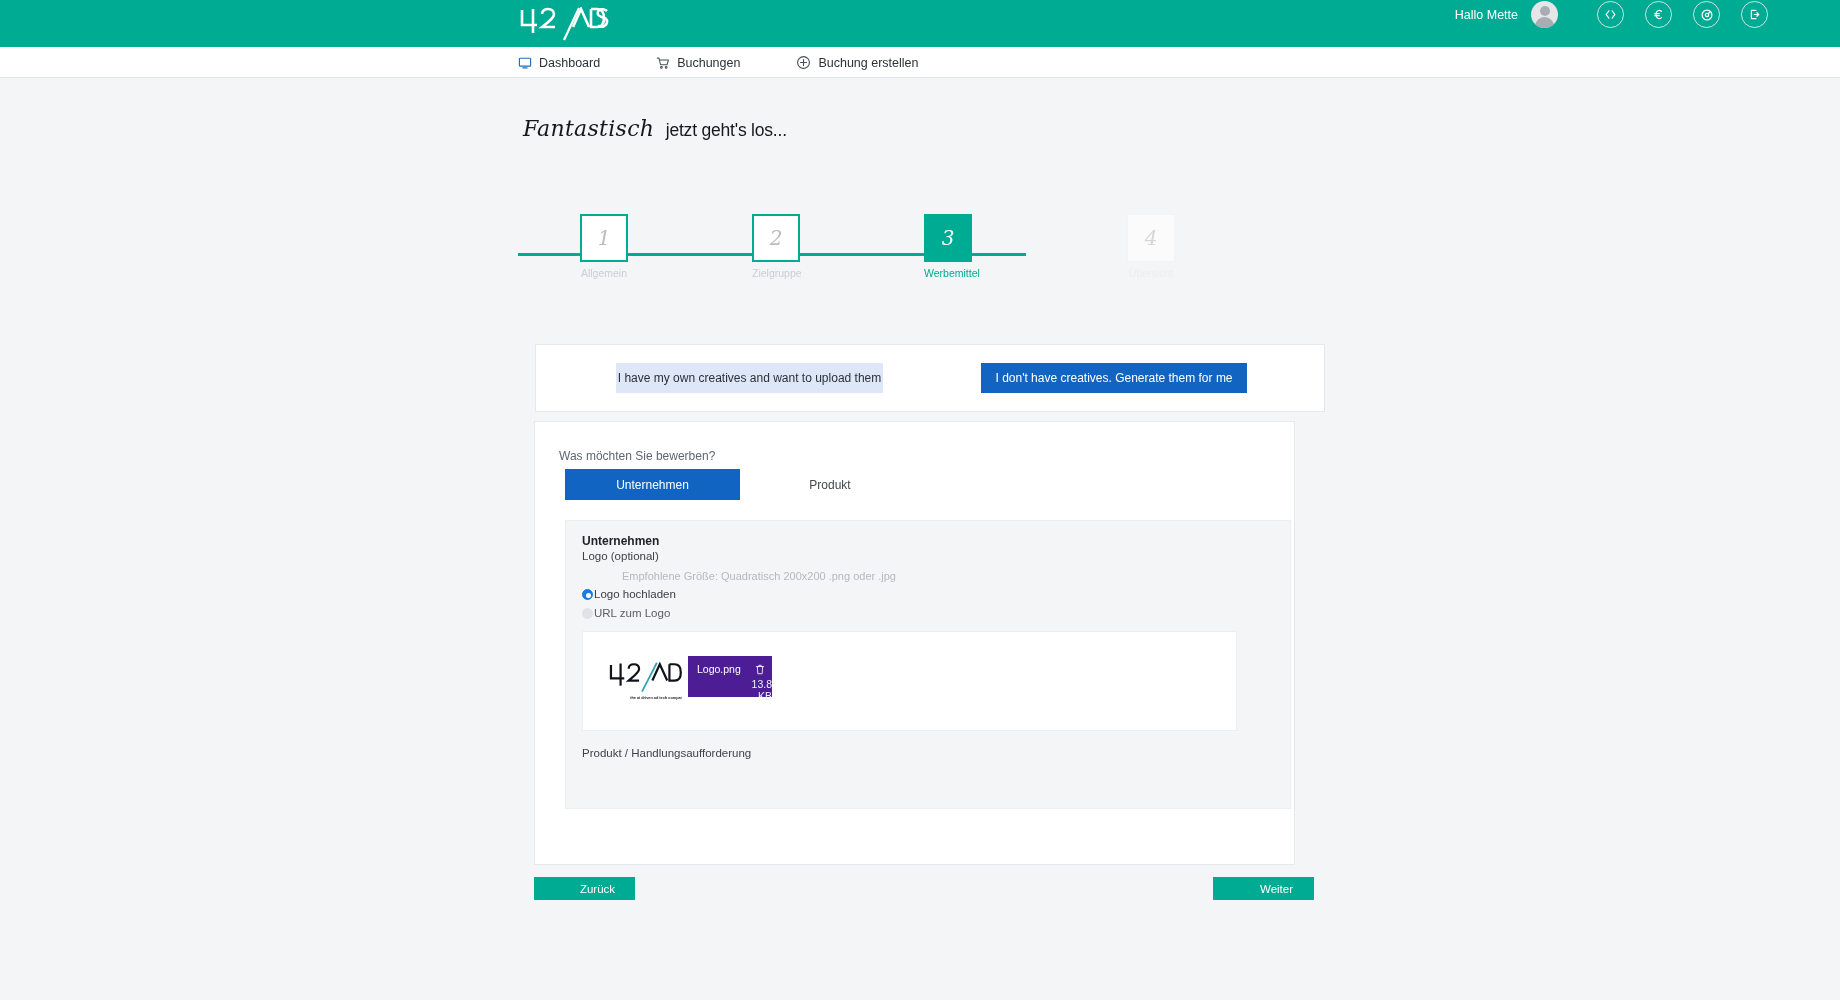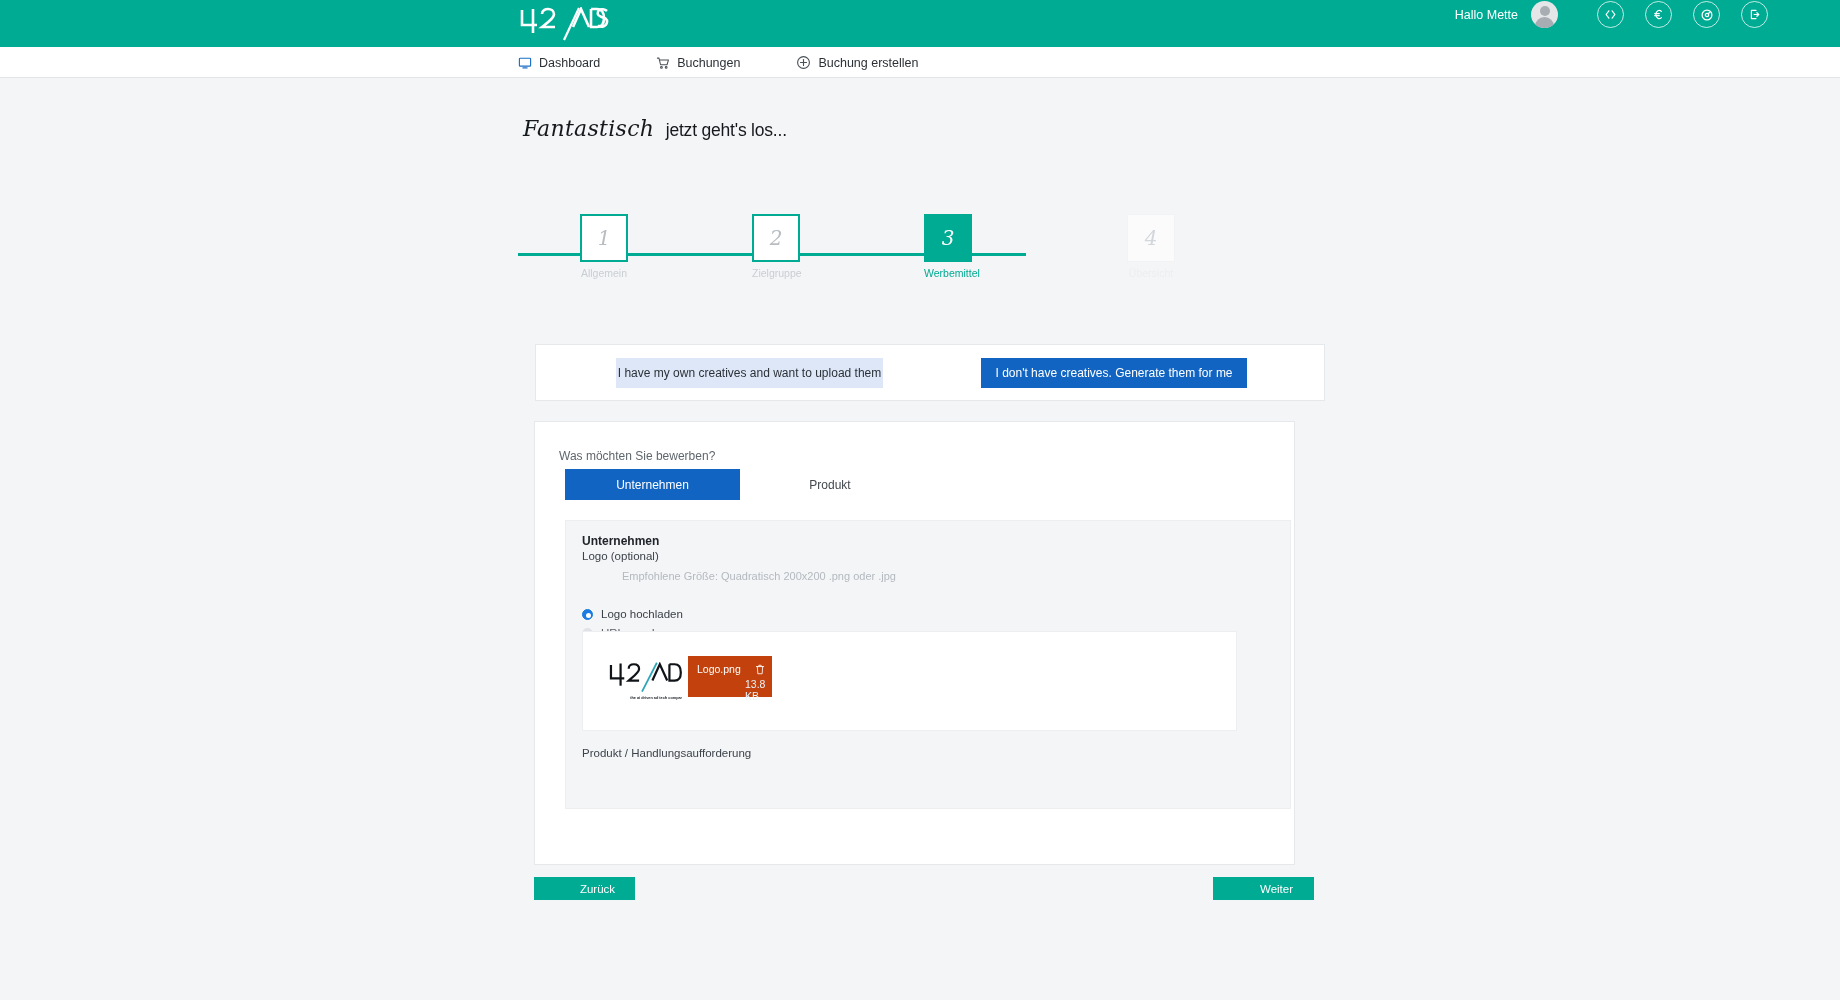--- a/index.html
+++ b/index.html
@@ -209,21 +209,21 @@
   
   .card {
     background: #ffffff;
     border: 1px solid #e6e9ec;
   }
   .choice-card {
     position: absolute;
     left: 535px;
     top: 266px;
     width: 790px;
-    height: 57px;
+    height: 68px;
     display: flex;
     align-items: center;
   }
   .choice-btn {
     height: 30px;
     border: none;
     font-size: 12px;
     font-family: "Liberation Sans", sans-serif;
     cursor: pointer;
     padding: 0 18px;
@@ -319,26 +319,25 @@
     left: 16px;
     top: 49px;
     font-size: 11px;
     color: #b4b9bf;
     margin-left: 40px;
   }
   .radio-row {
     position: absolute;
     display: flex;
     align-items: center;
-    gap: 8px;
+    gap: 1px;
     font-size: 11.5px;
     color: #3b4147;
     cursor: pointer;
     left: 16px;
-    margin-top: 20px;
   }
   .radio-row.r1 { top: 67px; }
   .radio-row.r2 { top: 86px; color: #5a6067; }
   .radio {
     width: 11px;
     height: 11px;
     border-radius: 50%;
     flex: 0 0 auto;
     position: relative;
   }
@@ -380,22 +379,23 @@
     justify-content: center;
     overflow: hidden;
   }
   .thumb svg { display: block; }
   .file-chip {
     position: absolute;
     left: 105px;
     top: 24px;
     width: 84px;
     height: 41px;
-    background: #c2410c;
+    background: #4c1d95;
     color: #ffffff;
+    text-align: right;
   }
   .file-chip .fname {
     position: absolute;
     left: 9px;
     top: 7px;
     font-size: 10.5px;
     white-space: nowrap;
   }
   .file-chip .fsize {
     position: absolute;

